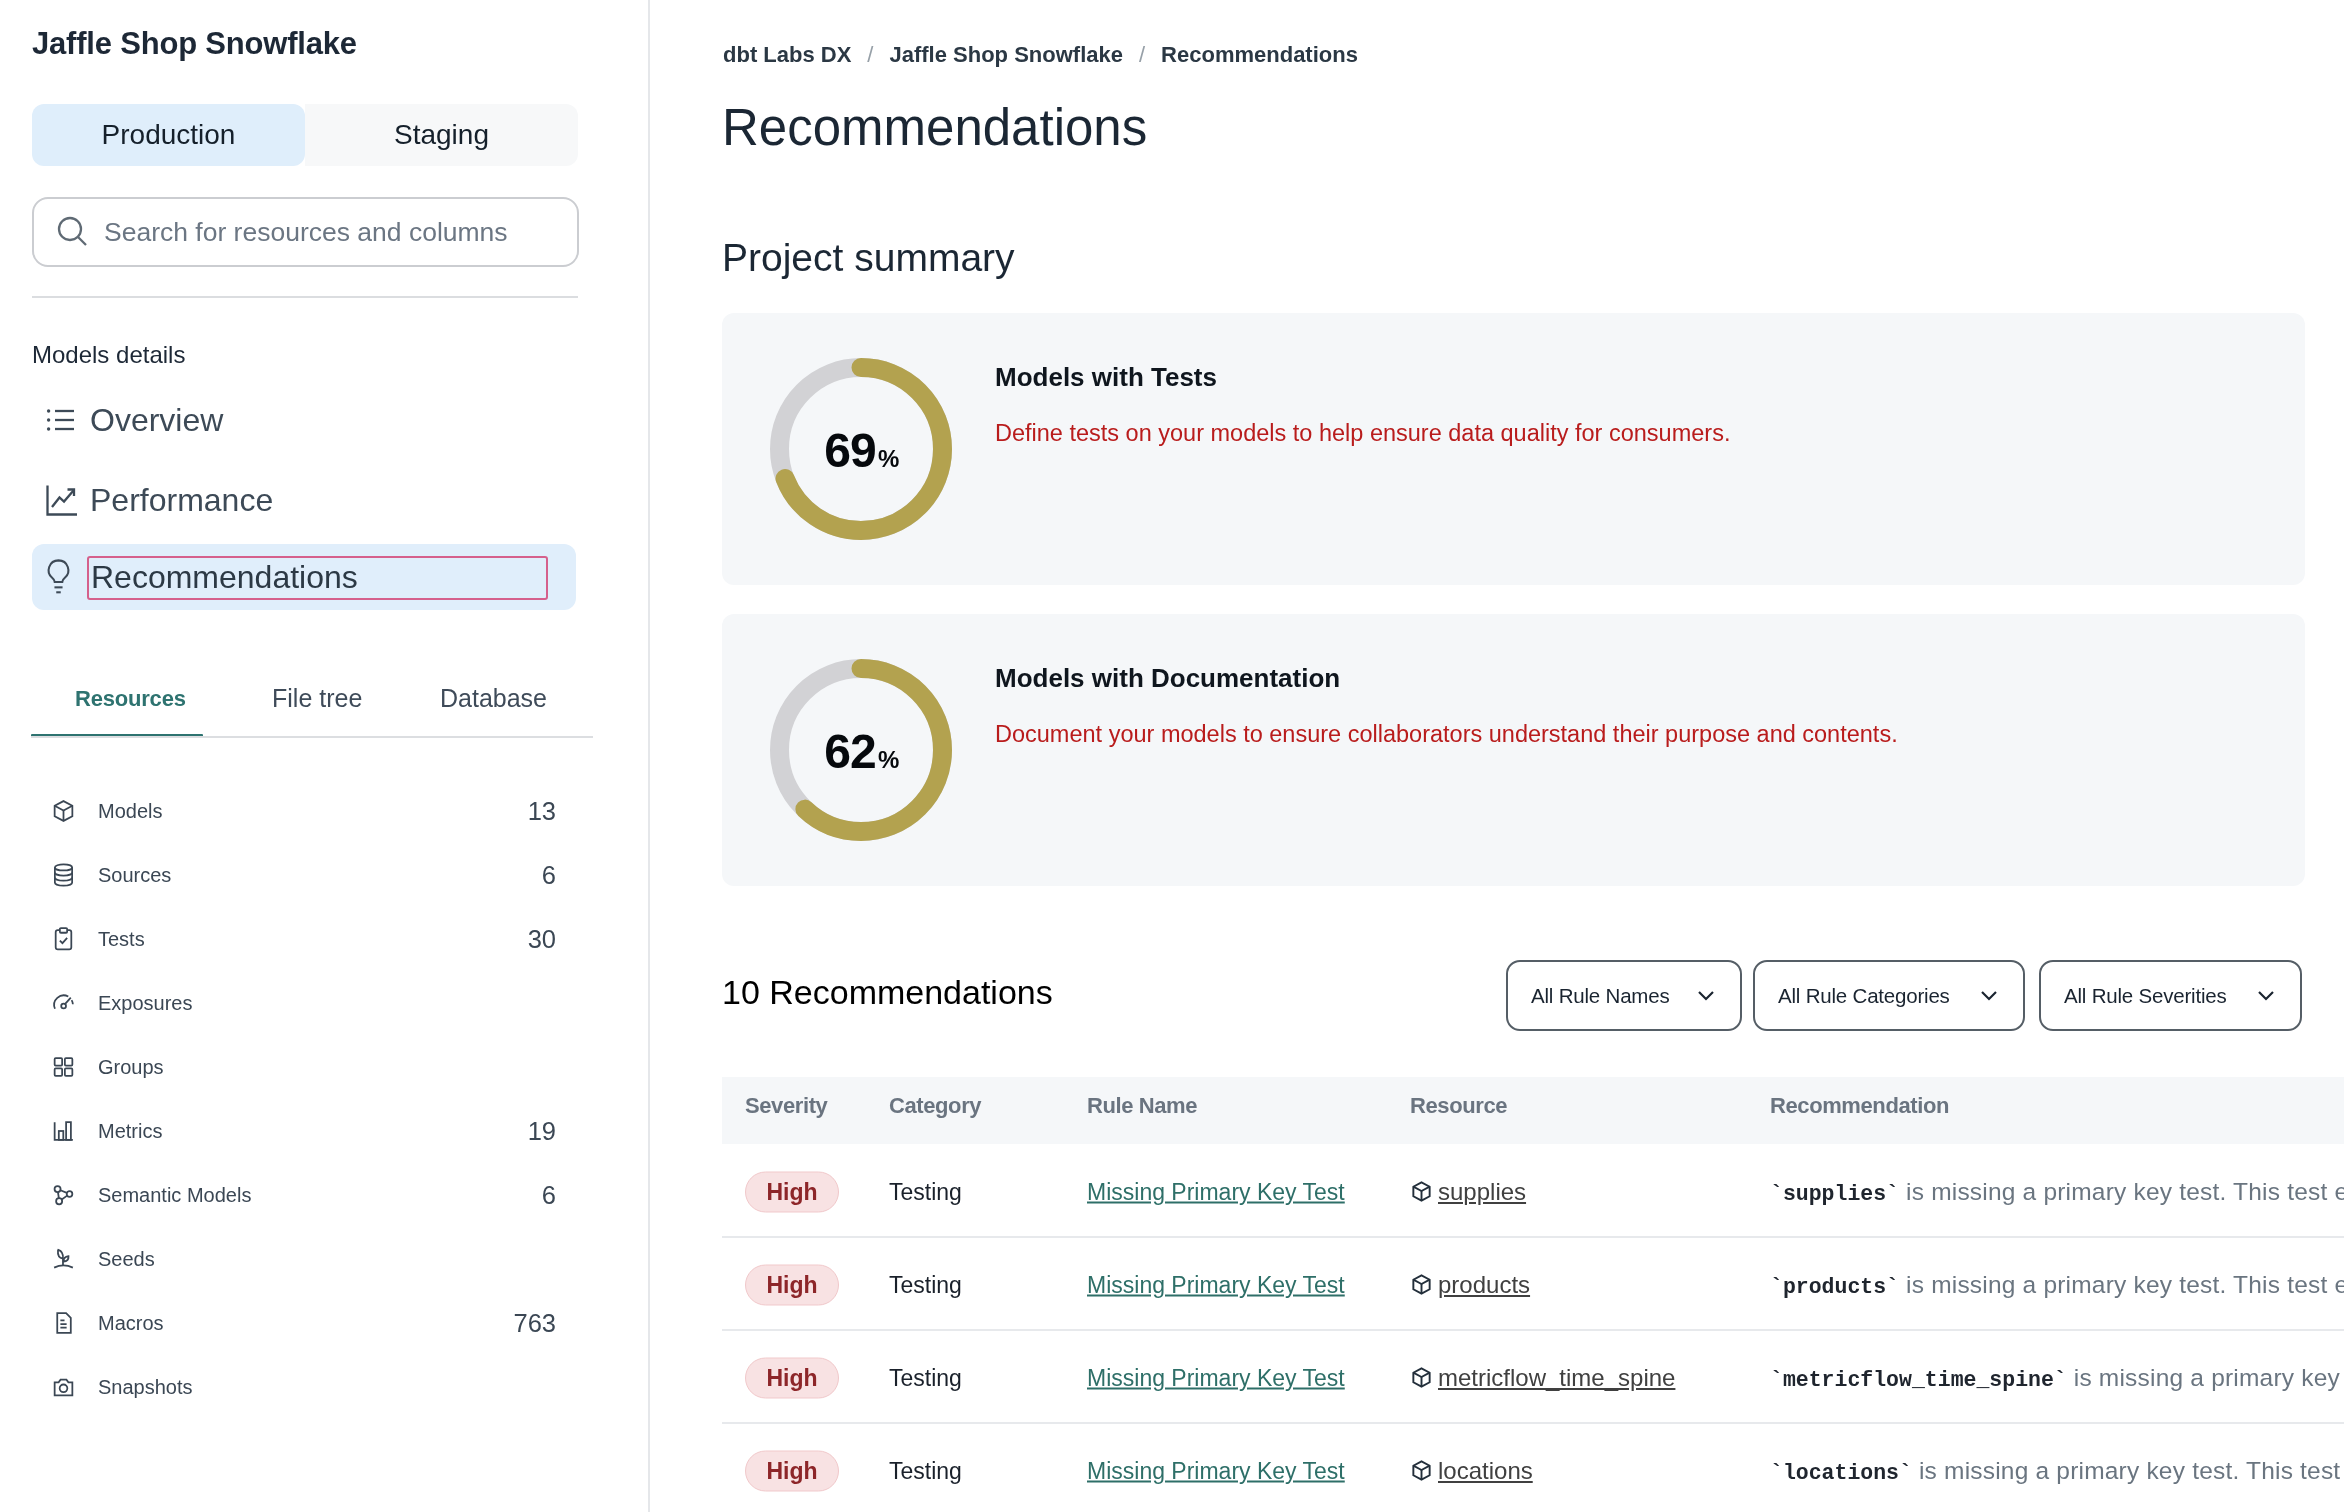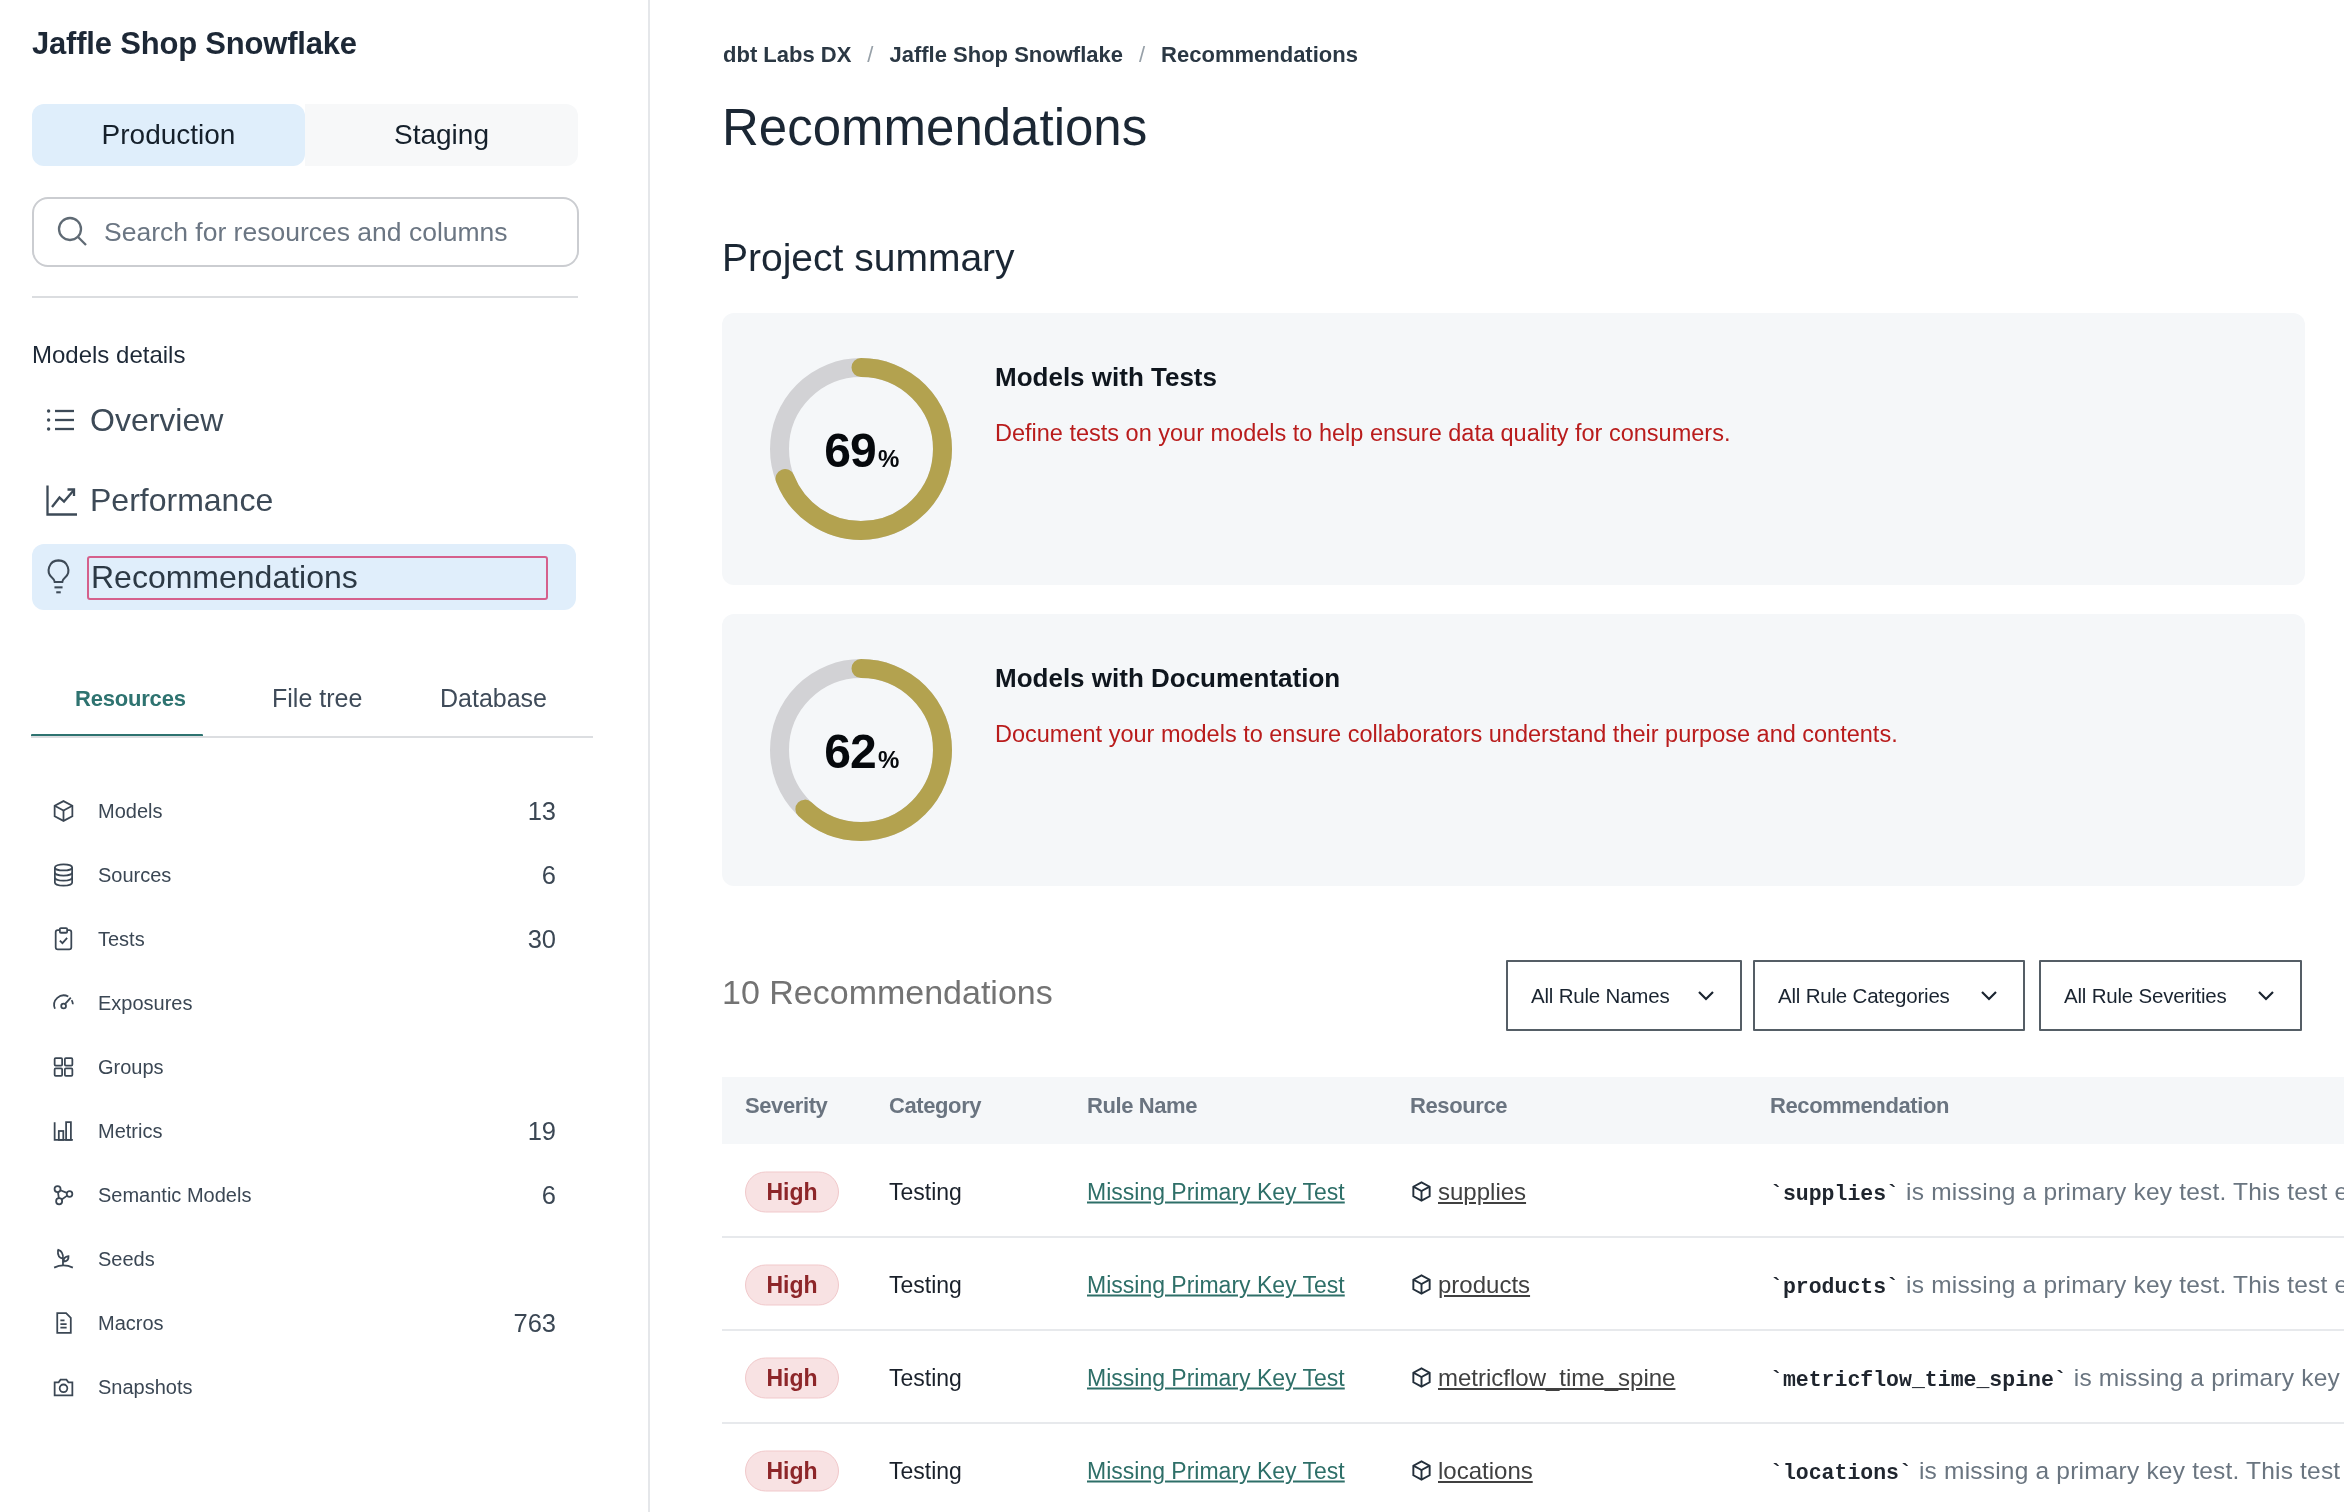--- a/index.html
+++ b/index.html
@@ -60,22 +60,22 @@
 
 .card { position:absolute; left:70px; width:1583px; height:272px;
   background:#f5f7f9; border-radius:12px; }
 #card1 { top:313px; }
 #card2 { top:614px; }
 .card .donut { position:absolute; left:44px; top:41px; }
 .card .ctitle { position:absolute; left:273px; top:49px; font-size:26px; font-weight:700; color:#0f161e; }
 .card .cdesc { position:absolute; left:273px; top:107px; font-size:23.5px; font-weight:400; color:#b91c1c; }
 .dnum { font-weight:700; fill:#06090d; }
 
-#h2-10r { position:absolute; left:70px; top:973px; font-size:34px; font-weight:400; color:#737373; }
-.fbtn { position:absolute; top:960px; height:71px; border:2px solid #555e66; border-radius:1px;
+#h2-10r { position:absolute; left:70px; top:973px; font-size:34px; font-weight:400; color:#000000; }
+.fbtn { position:absolute; top:960px; height:71px; border:2px solid #555e66; border-radius:14px;
   display:flex; align-items:center; justify-content:space-between;
   font-size:20.5px; letter-spacing:-0.2px; color:#1a2430; background:#fff; padding:0 24px 0 23px; white-space:nowrap; }
 #fb1 { left:854px; width:236px; }
 #fb2 { left:1101px; width:272px; }
 #fb3 { left:1387px; width:263px; }
 
 #tablewrap { position:absolute; left:70px; top:1077px; width:1622px; height:435px; overflow:hidden; }
 #thead { position:absolute; left:0; top:0; width:1800px; height:67px; background:#f5f7f9; }
 #thead div { position:absolute; top:16px; font-size:22px; letter-spacing:-0.4px; font-weight:600; color:#6a7480; }
 .trow { position:absolute; left:0; width:1800px; height:93px; }

